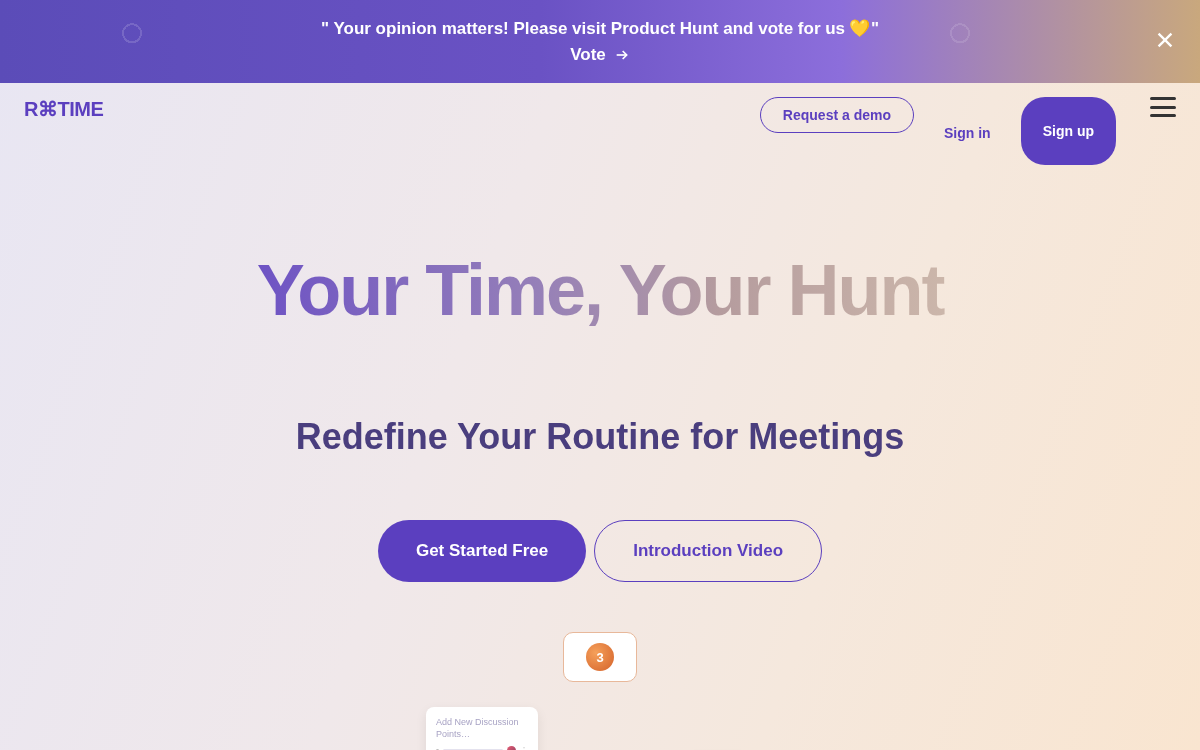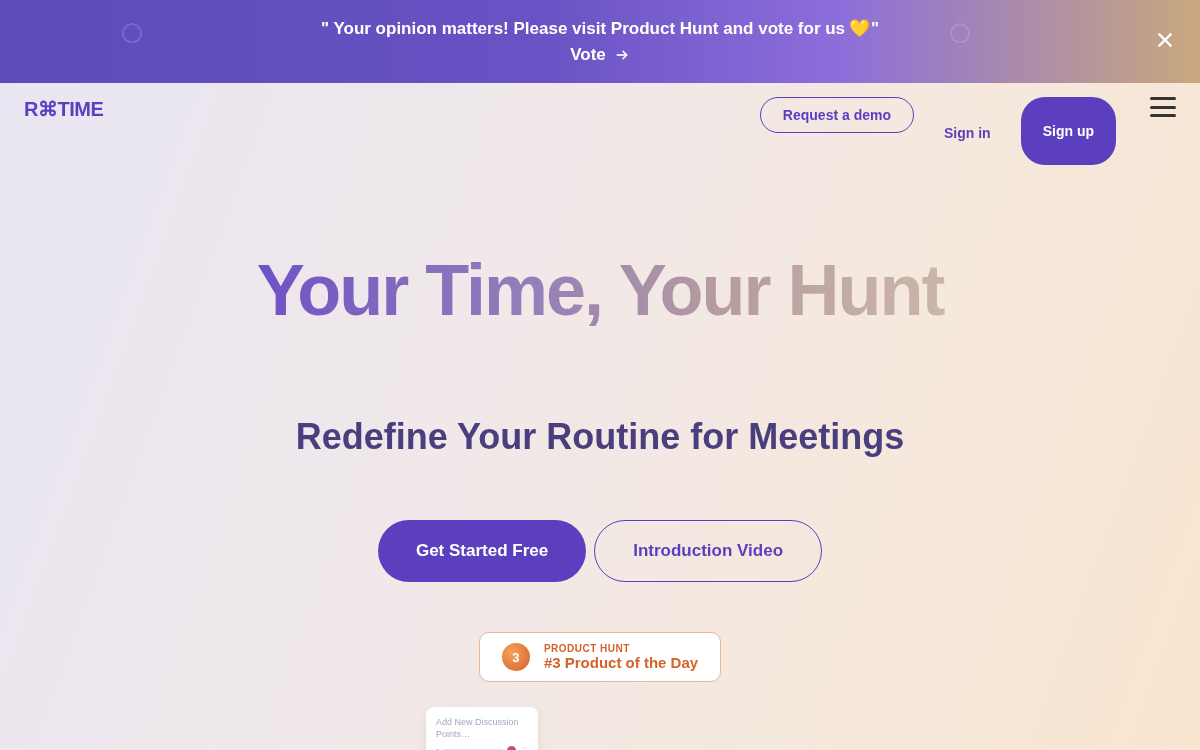--- a/index.html
+++ b/index.html
@@ -291,24 +291,20 @@
   <h1 class="hero-title">Your Time, Your Hunt</h1>
   <h2 class="hero-sub">Redefine Your Routine for Meetings</h2>
 
   <div class="cta-row">
     <button class="cta-primary">Get Started Free</button>
     <button class="cta-secondary">Introduction Video</button>
   </div>
 
   <div class="ph-badge">
     <div class="ph-medal">3</div>
-    <div>
-      <div class="ph-text-small">PRODUCT HUNT</div>
-      <div class="ph-text-big">#3 Product of the Day</div>
-    </div>
   </div>
 
   <div class="preview-area">
     <div class="card-discuss">
       <div class="card-discuss-title">Add New Discussion Points…</div>
       <div class="row">
           <span class="dot"></span>
           <span class="line"></span>
           <span class="av av1"></span>
           <span class="dots3">⋮</span>

